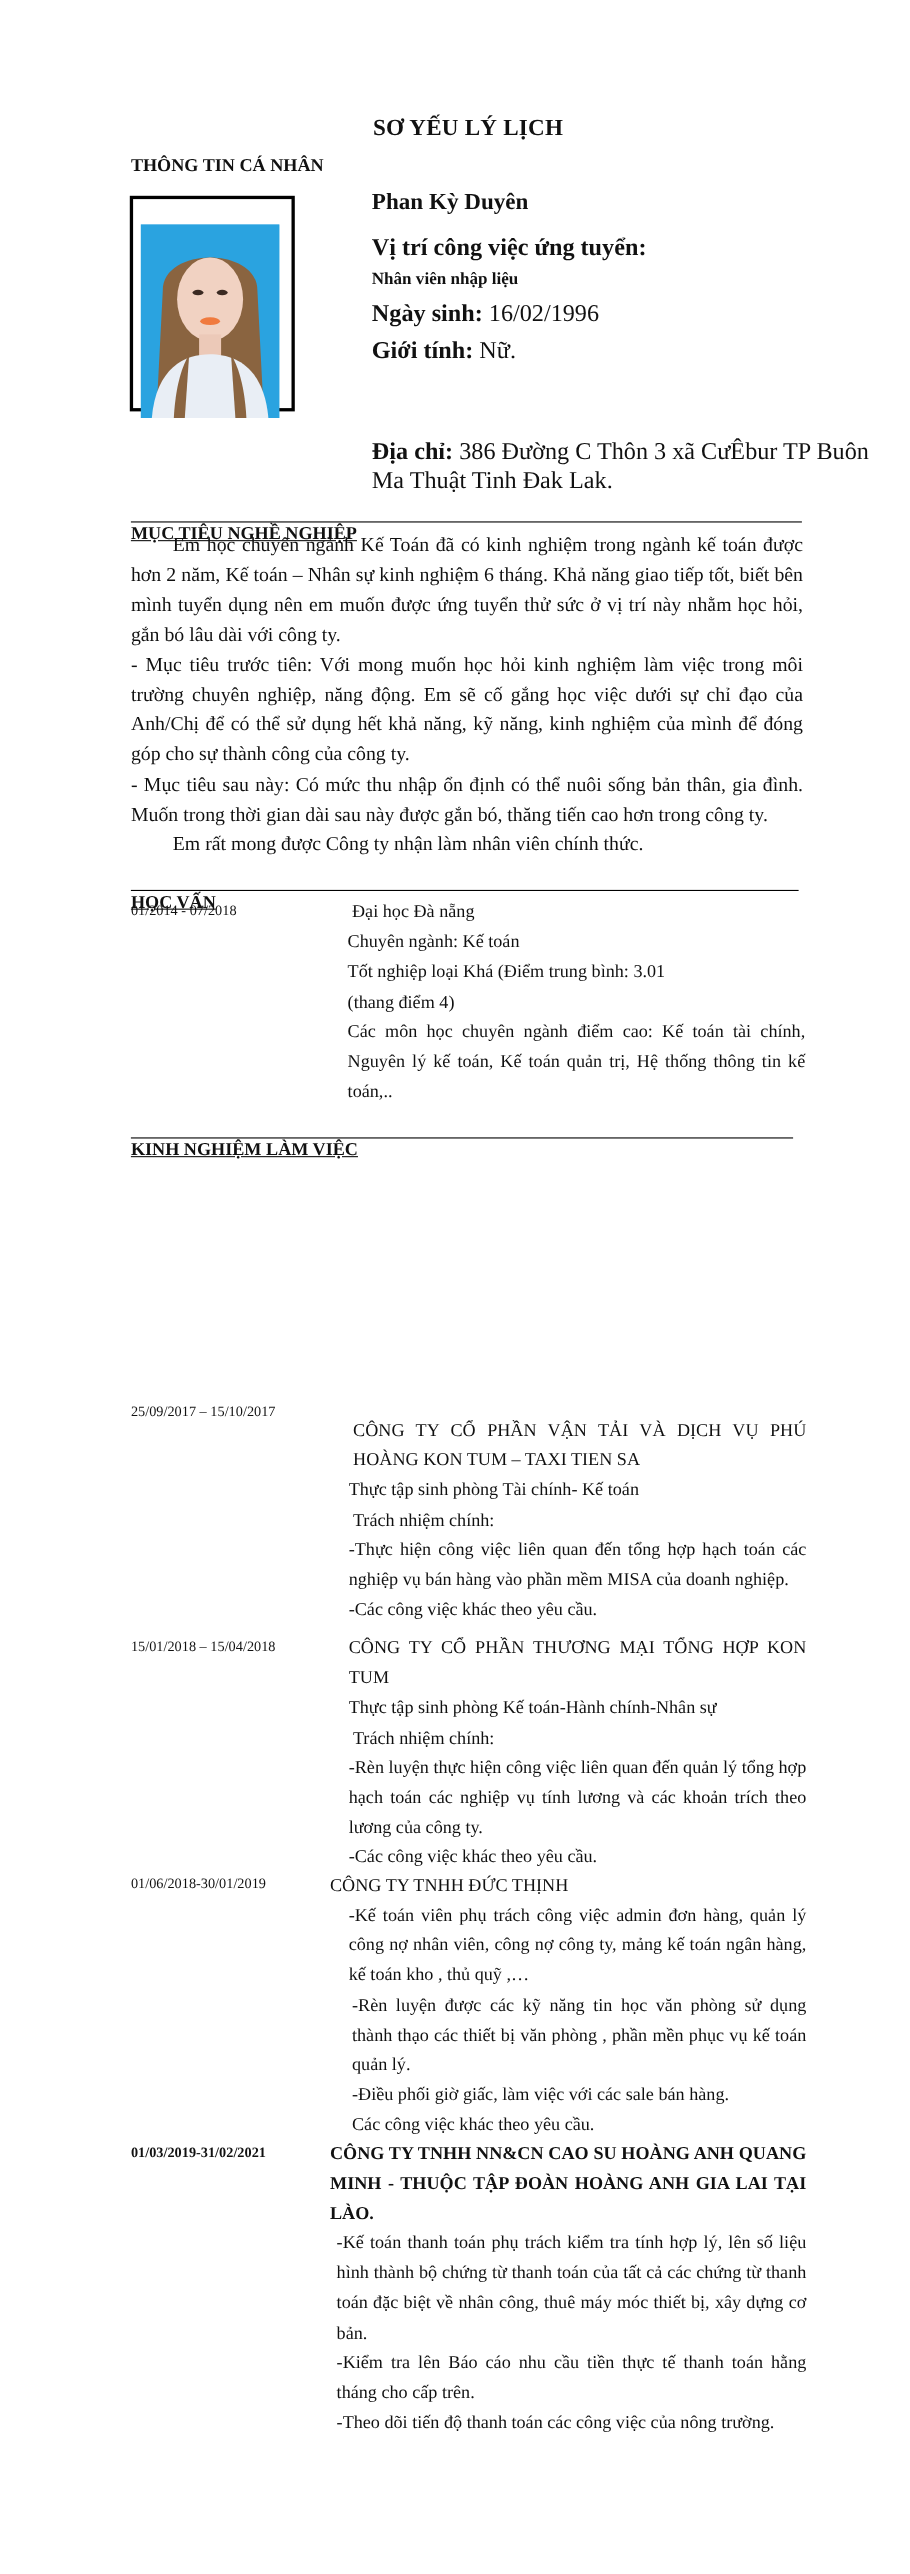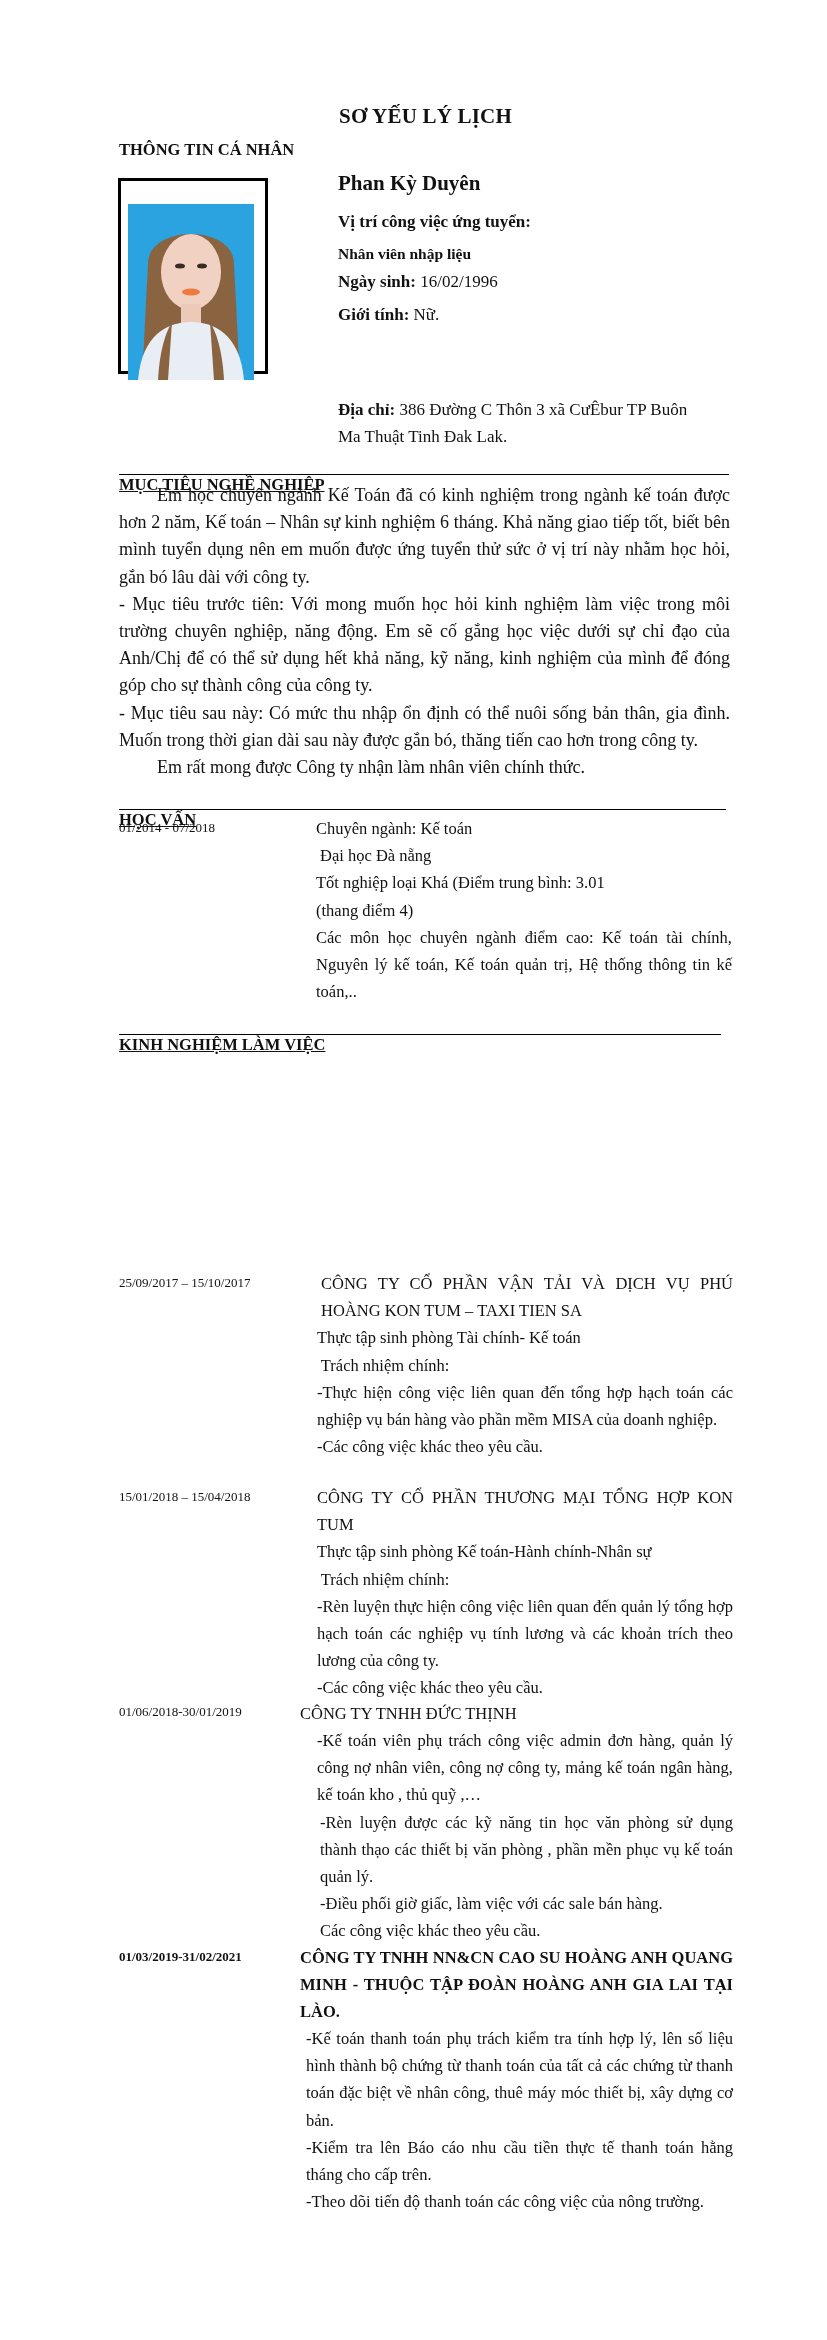--- a/index.html
+++ b/index.html
@@ -4,21 +4,21 @@
   <style>
     html, body { margin: 0; padding: 0; background: #ffffff; }
     body { width: 827px; height: 2340px; position: relative; overflow: hidden;
            font-family: "Liberation Serif", "DejaVu Serif", serif; color: #111; }
     .abs { position: absolute; }
     .title { top: 104px; left: 0; width: 827px; text-align: center; font-size: 21px; font-weight: bold; letter-spacing: 0.2px; margin-left: 12px; }
     .sec-label { font-size: 16.5px; font-weight: bold; }
     .photo-frame { left: 118px; top: 178px; width: 150px; height: 196px; border: 3px solid #000; box-sizing: border-box; background: #fff; }
     .photo { left: 128px; top: 204px; width: 126px; height: 176px; overflow: hidden; background: #2aa3e0; }
     .name { left: 338px; top: 171px; font-size: 21px; font-weight: bold; }
-    .info { left: 338px; font-size: 17px; }
+    .info { left: 338px; font-size: 22px; }
     .info b { font-weight: bold; }
     .redacted { left: 338px; width: 360px; height: 50px; }
     .sec-head { left: 119px; font-size: 16.5px; font-weight: bold; text-decoration: underline; margin-top: 20px; }
     .rule { left: 119px; height: 0; border-top: 1.5px solid #000; }
     .para { left: 119px; width: 611px; font-size: 18px; line-height: 27.2px; text-align: justify; }
     .para p { margin: 0; }
     .indent { text-indent: 38px; }
     .left-col { left: 119px; font-size: 13px; white-space: nowrap; }
     .right-col { font-size: 16.5px; line-height: 27.2px; width: 416px; text-align: justify; }
     .right-col p { margin: 0; }
@@ -74,33 +74,33 @@
   <p class="indent">Em học chuyên ngành Kế Toán đã có kinh nghiệm trong ngành kế toán được hơn 2 năm, Kế toán – Nhân sự kinh nghiệm 6 tháng. Khả năng giao tiếp tốt, biết bên mình tuyển dụng nên em muốn được ứng tuyển thử sức ở vị trí này nhằm học hỏi, gắn bó lâu dài với công ty.</p>
   <p>- Mục tiêu trước tiên: Với mong muốn học hỏi kinh nghiệm làm việc trong môi trường chuyên nghiệp, năng động. Em sẽ cố gắng học việc dưới sự chỉ đạo của Anh/Chị để có thể sử dụng hết khả năng, kỹ năng, kinh nghiệm của mình để đóng góp cho sự thành công của công ty.</p>
   <p>- Mục tiêu sau này: Có mức thu nhập ổn định có thể nuôi sống bản thân, gia đình. Muốn trong thời gian dài sau này được gắn bó, thăng tiến cao hơn trong công ty.</p>
   <p class="indent">Em rất mong được Công ty nhận làm nhân viên chính thức.</p>
 </div>
 
 <div class="abs sec-head" style="top:790px;">HỌC VẤN</div>
 <div class="abs rule" style="top:809px; width:607px;"></div>
 <div class="abs left-col" style="top:820px;">01/2014 - 07/2018</div>
 <div class="abs right-col" style="top:815px; left:316px;">
+  <p style="padding-left:4px;">Đại học Đà nẵng</p>
   <p>Chuyên ngành: Kế toán</p>
-  <p style="padding-left:4px;">Đại học Đà nẵng</p>
   <p>Tốt nghiệp loại Khá (Điểm trung bình: 3.01</p>
   <p>(thang điểm 4)</p>
   <p>Các môn học chuyên ngành điểm cao:  Kế toán tài chính, Nguyên lý kế toán, Kế toán quản trị, Hệ thống thông tin kế toán,..</p>
 </div>
 
 <div class="abs sec-head" style="top:1015px;text-align:center;">KINH NGHIỆM LÀM VIỆC</div>
 <div class="abs rule" style="top:1034px; width:602px;"></div>
 
 <div class="abs left-col" style="top:1275px;">25/09/2017 – 15/10/2017</div>
 <div class="abs right-col" style="top:1270px; left:317px;">
-  <p style="padding-left:4px; text-align:justify; text-align-last:auto;">CÔNG TY CỔ PHẦN VẬN TẢI VÀ DỊCH VỤ PHÚ HOÀNG KON TUM – TAXI TIEN SA</p>
+  <p style="padding-left:4px; text-align:justify; text-align-last:auto;margin-top:16px;">CÔNG TY CỔ PHẦN VẬN TẢI VÀ DỊCH VỤ PHÚ HOÀNG KON TUM – TAXI TIEN SA</p>
   <p>Thực tập sinh phòng Tài chính- Kế toán</p>
   <p style="white-space:pre;"> Trách nhiệm chính:</p>
   <p>-Thực hiện công việc liên quan đến tổng hợp hạch toán các nghiệp vụ bán hàng vào phần mềm MISA của doanh nghiệp.</p>
   <p>-Các công việc khác theo yêu cầu.</p>
 </div>
 
 <div class="abs left-col" style="top:1489px;">15/01/2018 – 15/04/2018</div>
 <div class="abs right-col" style="top:1484px; left:317px;">
   <p>CÔNG TY CỔ PHẦN THƯƠNG MẠI TỔNG HỢP KON TUM</p>
   <p>Thực tập sinh phòng Kế toán-Hành chính-Nhân sự</p>

